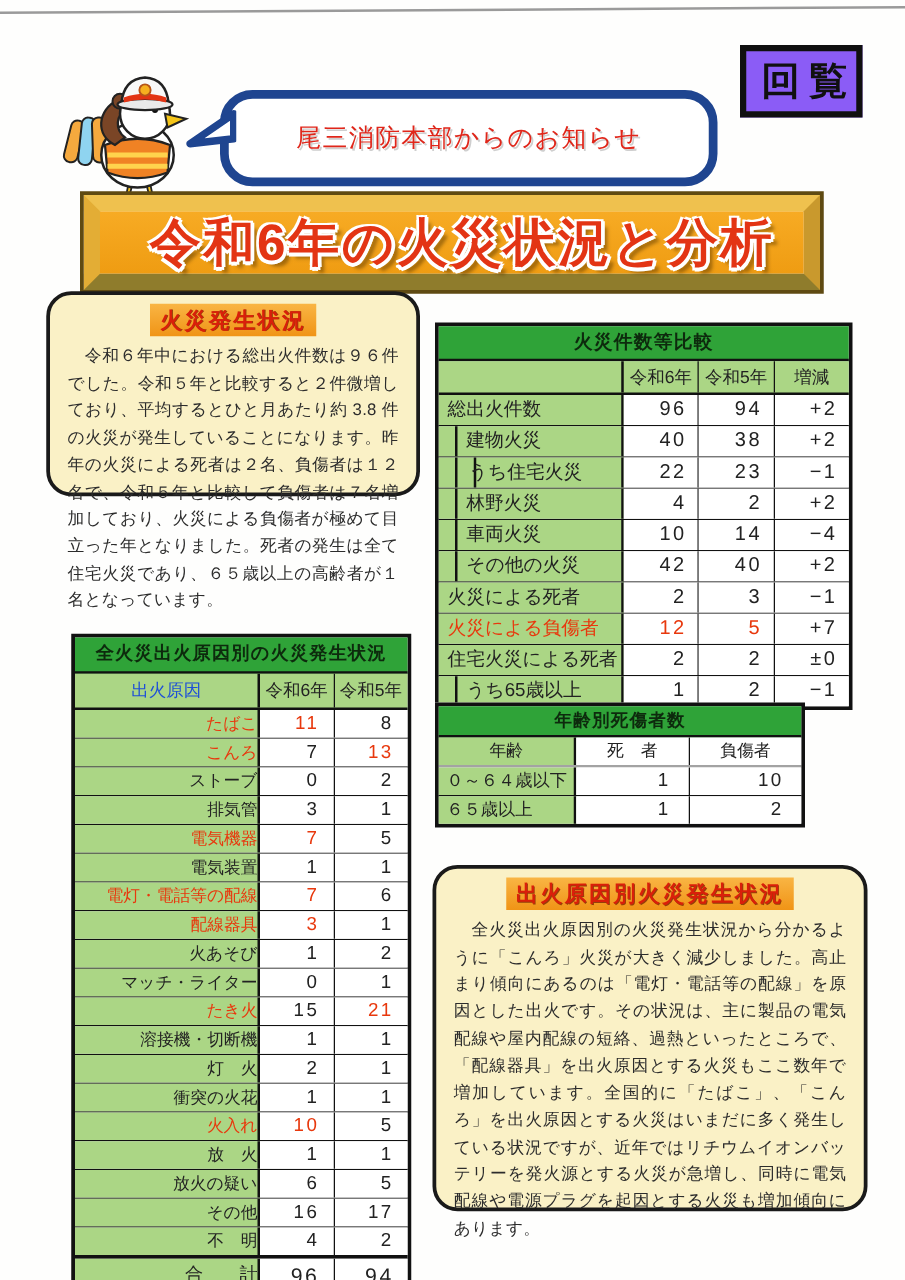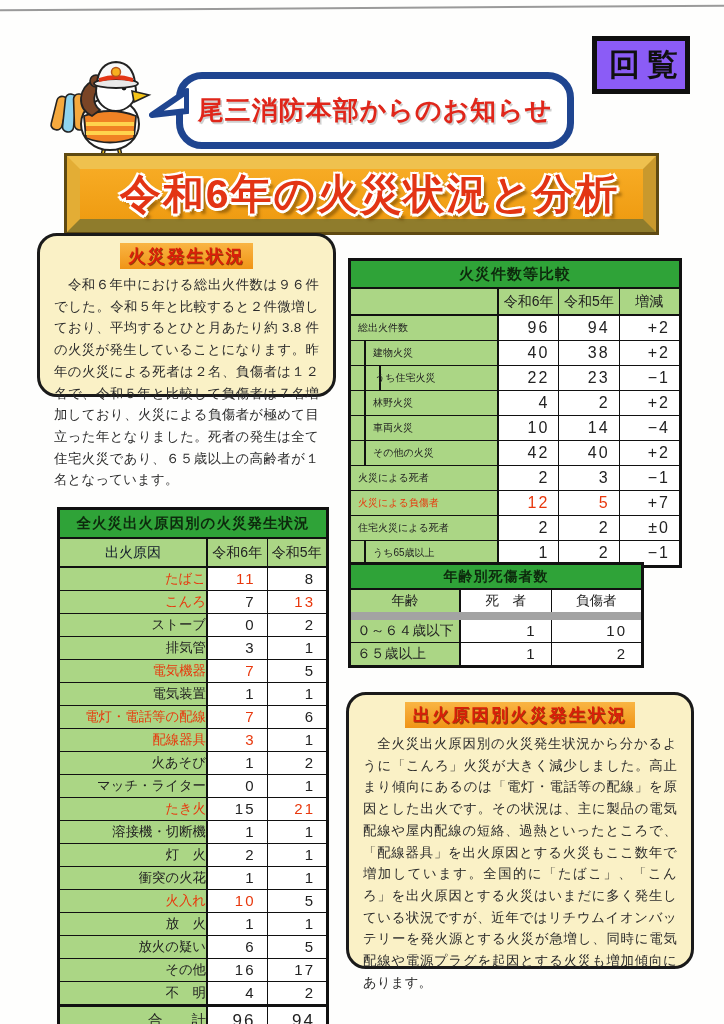--- a/index.html
+++ b/index.html
@@ -8,21 +8,21 @@
   .scanline{position:absolute;top:7px;left:-4px;width:732px;height:1.5px;background:#9a9a9a;transform:rotate(-0.35deg);}
 
   
   .stamp{position:absolute;left:592px;top:36px;width:88px;height:48px;border:5px solid #101010;background:#8b5cf6;
          display:flex;align-items:center;justify-content:flex-end;}
   .stamp span{font-size:31px;font-weight:bold;color:#101010;letter-spacing:7px;padding-left:7px;}
 
   
   .bubble{position:absolute;left:176px;top:72px;width:384px;height:63px;background:#fff;border:7px solid #1f4590;border-radius:26px;
           display:flex;align-items:center;justify-content:center;}
-  .bubble .txt{color:#e0261a;font-size:26px;font-weight:700;letter-spacing:1px;white-space:nowrap;
+  .bubble .txt{color:#e0261a;font-size:20px;font-weight:400;letter-spacing:1px;white-space:nowrap;
           text-shadow:1.5px 1.5px 0 #cfcfcf;}
   .bubble .tail{position:absolute;left:-34px;top:6px;}
 
   
   .banner{position:absolute;left:67px;top:156px;width:563px;height:50px;
           border:13px solid;border-top-color:#efc14e;border-left-color:#e3ad35;border-right-color:#c9992d;border-bottom-color:#8f7c2c;
           outline:3px solid #5f4a12;background:linear-gradient(180deg,#f7ab24,#ef9c12);
           display:flex;align-items:center;justify-content:center;}
   .banner .txt{font-size:41px;font-weight:900;color:#e33414;letter-spacing:2px;white-space:nowrap;
           text-shadow:2px 2px 0 #fff,-2px -2px 0 #fff,2px -2px 0 #fff,-2px 2px 0 #fff,0 3px 0 #fff,3px 0 0 #fff,5px 5px 3px rgba(96,60,0,.55);margin-left:16px;}
@@ -47,43 +47,43 @@
   .red{color:#e8380d !important;}
 
   
   #comparison-table{left:348px;top:258px;width:334px;}
   #comparison-table .ttl{height:26px;line-height:26px;}
   #comparison-table .thead{display:flex;background:#abd685;border-bottom:2px solid #111;height:25px;}
   #comparison-table .thead .corner{width:148px;border-right:2.5px solid #111;box-sizing:border-box;}
   #comparison-table .thead .h{flex:1;text-align:center;font-size:14px;line-height:25px;color:#222;border-right:1.5px solid #111;box-sizing:border-box;}
   #comparison-table .thead .h:last-child{border-right:none;}
   #comparison-table .trow{height:24px;}
-  #comparison-table .lab{width:148px;font-size:10px;line-height:24px;padding-left:7px;}
+  #comparison-table .lab{width:148px;font-size:15px;line-height:24px;padding-left:7px;}
   #comparison-table .lab.ind1{padding-left:22px;background-image:linear-gradient(#111,#111);background-size:2px 100%;background-position:13px 0;background-repeat:no-repeat;}
   #comparison-table .lab.ind2{padding-left:24px;background-image:linear-gradient(#111,#111),linear-gradient(#111,#111);background-size:2px 100%,2px 100%;background-position:13px 0,28px 0;background-repeat:no-repeat;}
   #comparison-table .val{flex:1;font-size:16px;line-height:24px;padding-right:9px;}
 
   
   #cause-table{left:57px;top:507px;width:272px;}
   #cause-table .ttl{height:27px;line-height:27px;font-size:14.5px;}
   #cause-table .thead{display:flex;background:#abd685;border-bottom:2px solid #111;height:27px;}
-  #cause-table .thead .h0{width:148px;border-right:2.5px solid #111;box-sizing:border-box;text-align:center;font-size:14px;line-height:27px;color:#0f172a;}
+  #cause-table .thead .h0{width:148px;border-right:2.5px solid #111;box-sizing:border-box;text-align:center;font-size:14px;line-height:27px;color:#1d4ed8;}
   #cause-table .thead .h{flex:1;text-align:center;font-size:14px;line-height:27px;color:#222;border-right:1.5px solid #111;box-sizing:border-box;}
   #cause-table .thead .h:last-child{border-right:none;}
   #cause-table .trow{height:22px;}
   #cause-table .lab{width:148px;text-align:right;font-size:13.4px;line-height:22px;}
   #cause-table .val{flex:1;font-size:15px;line-height:22px;padding-right:11px;}
   #cause-table .trow.total{border-top:3px solid #111;height:27px;}
   #cause-table .trow.total .lab{line-height:27px;font-size:14.5px;}
   #cause-table .trow.total .val{font-size:17px;line-height:27px;}
 
   
   #age-table{left:348px;top:562px;width:296px;}
   #age-table .ttl{height:23px;line-height:23px;font-size:14px;}
-  #age-table .thead{display:flex;border-bottom:8px solid #a3a3a3;height:22px;}
+  #age-table .thead{display:flex;border-bottom:2px solid #a3a3a3;height:22px;}
   #age-table .thead .h0{width:110px;background:#abd685;border-right:2.5px solid #111;box-sizing:border-box;text-align:center;font-size:13.5px;line-height:22px;color:#222;}
   #age-table .thead .h{flex:1;background:#fff;text-align:center;font-size:13.5px;line-height:22px;color:#222;border-right:1.5px solid #111;box-sizing:border-box;}
   #age-table .thead .h:last-child{border-right:none;}
   #age-table .trow{height:22px;}
   #age-table .lab{width:110px;font-size:13.8px;line-height:22px;padding-left:6px;}
   #age-table .val{flex:1;font-size:15px;line-height:22px;padding-right:14px;}
 
   
   .mascot{position:absolute;left:48px;top:54px;width:122px;height:110px;}
   .mascot-caption{position:absolute;left:118px;top:140px;width:36px;}

